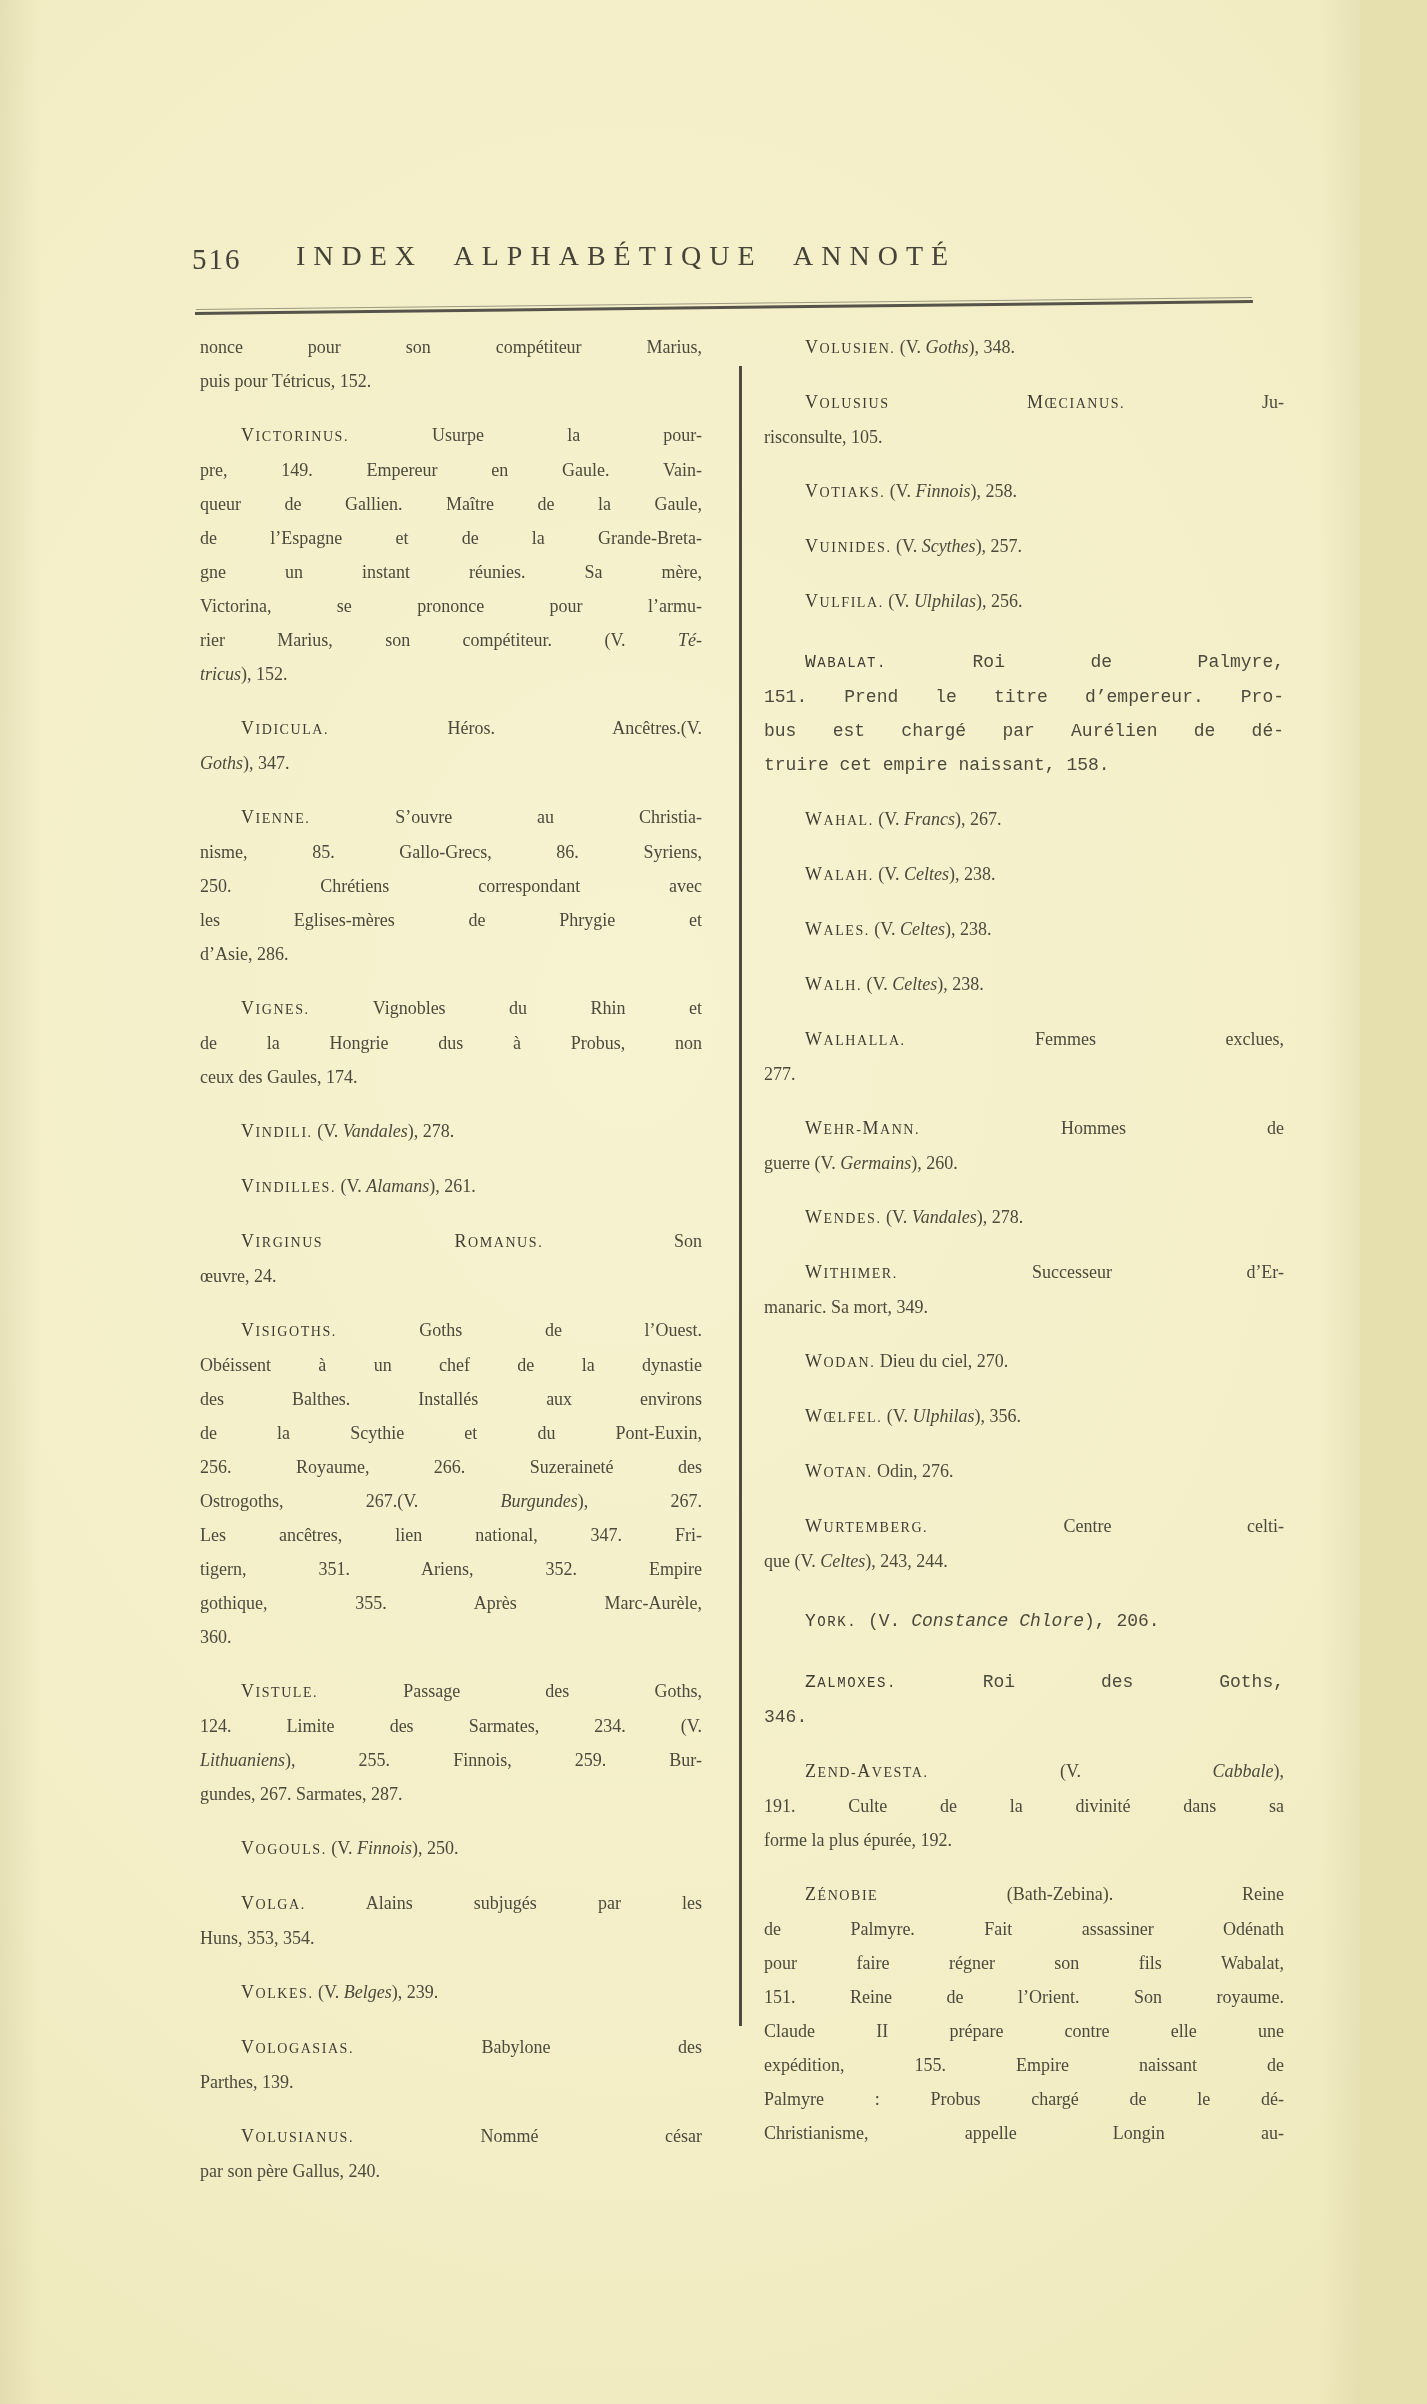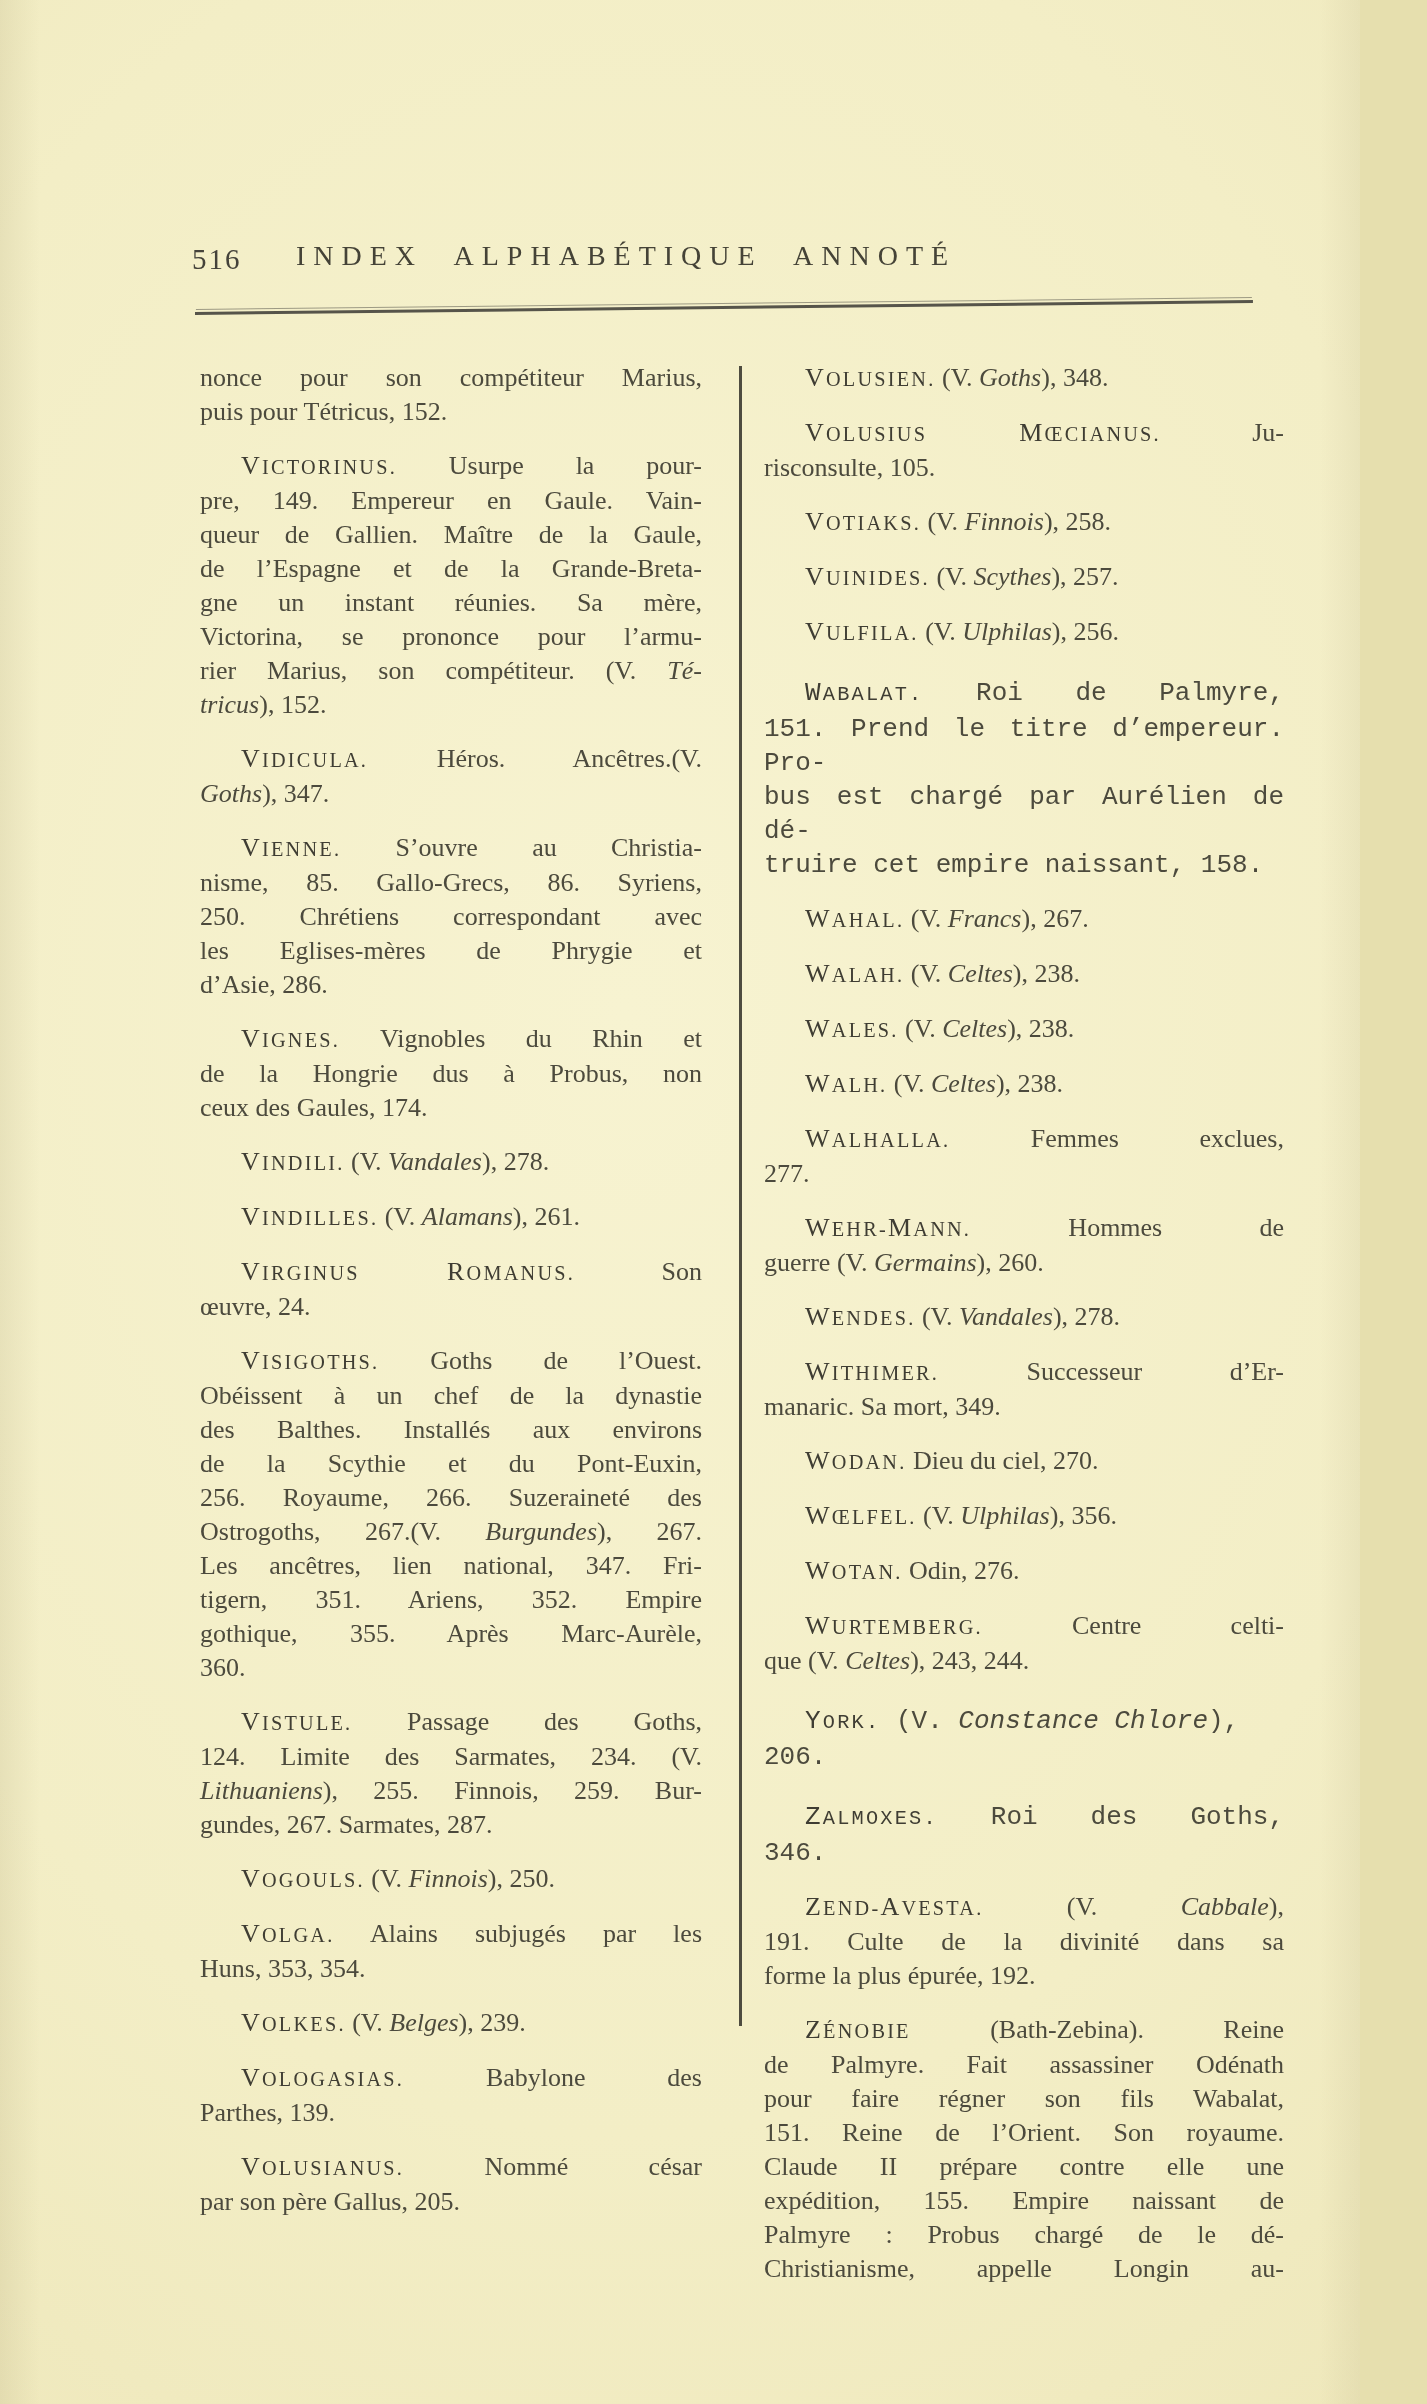--- a/index.html
+++ b/index.html
@@ -14,21 +14,21 @@
     color:#4c4a3d;
   }
   .page-number{position:absolute;left:192px;top:243px;font-size:29px;letter-spacing:2px;color:#44423a;}
   .page-title{position:absolute;left:296px;top:240px;font-size:28px;letter-spacing:8px;word-spacing:17px;color:#454337;white-space:nowrap;}
   .rule{
     position:absolute;left:195px;top:312px;width:1058px;height:3px;background:#56544a;
     transform:rotate(-0.65deg);transform-origin:left center;
     box-shadow:0 -4px 0 -1px rgba(86,84,74,.55);
   }
   .divider{position:absolute;left:739px;top:366px;width:3px;height:1660px;background:#4e4c40;}
-  .col{position:absolute;top:361px;font-size:26px;line-height:34px;}
+  .col{position:absolute;top:330px;font-size:18px;line-height:34px;}
   .col-left{left:200px;width:502px;}
   .col-right{left:764px;width:520px;}
   .entry{margin-top:20px;}
   .entry:first-child{margin-top:0;}
   .entry.gap{margin-top:26px;font-family:Liberation Mono, monospace;}
   .ln.j{text-align:justify;text-align-last:justify;}
   .ln.l{text-align:left;}
   .ln.ind{text-indent:41px;}
   .hw{letter-spacing:.085em;color:#3f3d33;}
   .hs{font-size:.78em;}
@@ -112,21 +112,21 @@
       </div>
       <div class="entry">
         <div class="ln l ind"><span class="hw"><span class="hc">V</span><span class="hs">O</span><span class="hs">L</span><span class="hs">K</span><span class="hs">E</span><span class="hs">S</span><span class="hs">.</span></span> (V. <span class="it">Belges</span>), 239.</div>
       </div>
       <div class="entry">
         <div class="ln j ind"><span class="hw"><span class="hc">V</span><span class="hs">O</span><span class="hs">L</span><span class="hs">O</span><span class="hs">G</span><span class="hs">A</span><span class="hs">S</span><span class="hs">I</span><span class="hs">A</span><span class="hs">S</span><span class="hs">.</span></span> Babylone des</div>
         <div class="ln l">Parthes, 139.</div>
       </div>
       <div class="entry">
         <div class="ln j ind"><span class="hw"><span class="hc">V</span><span class="hs">O</span><span class="hs">L</span><span class="hs">U</span><span class="hs">S</span><span class="hs">I</span><span class="hs">A</span><span class="hs">N</span><span class="hs">U</span><span class="hs">S</span><span class="hs">.</span></span> Nommé césar</div>
-        <div class="ln l">par son père Gallus, 205.</div>
+        <div class="ln l">par son père Gallus, 240.</div>
       </div>
     </div>
   <div class="col col-right">
       <div class="entry">
         <div class="ln l ind"><span class="hw"><span class="hc">V</span><span class="hs">O</span><span class="hs">L</span><span class="hs">U</span><span class="hs">S</span><span class="hs">I</span><span class="hs">E</span><span class="hs">N</span><span class="hs">.</span></span> (V. <span class="it">Goths</span>), 348.</div>
       </div>
       <div class="entry">
         <div class="ln j ind"><span class="hw"><span class="hc">V</span><span class="hs">O</span><span class="hs">L</span><span class="hs">U</span><span class="hs">S</span><span class="hs">I</span><span class="hs">U</span><span class="hs">S</span><span class="hs"> </span><span class="hc">M</span><span class="hs">Œ</span><span class="hs">C</span><span class="hs">I</span><span class="hs">A</span><span class="hs">N</span><span class="hs">U</span><span class="hs">S</span><span class="hs">.</span></span> Ju-</div>
         <div class="ln l">risconsulte, 105.</div>
       </div>

